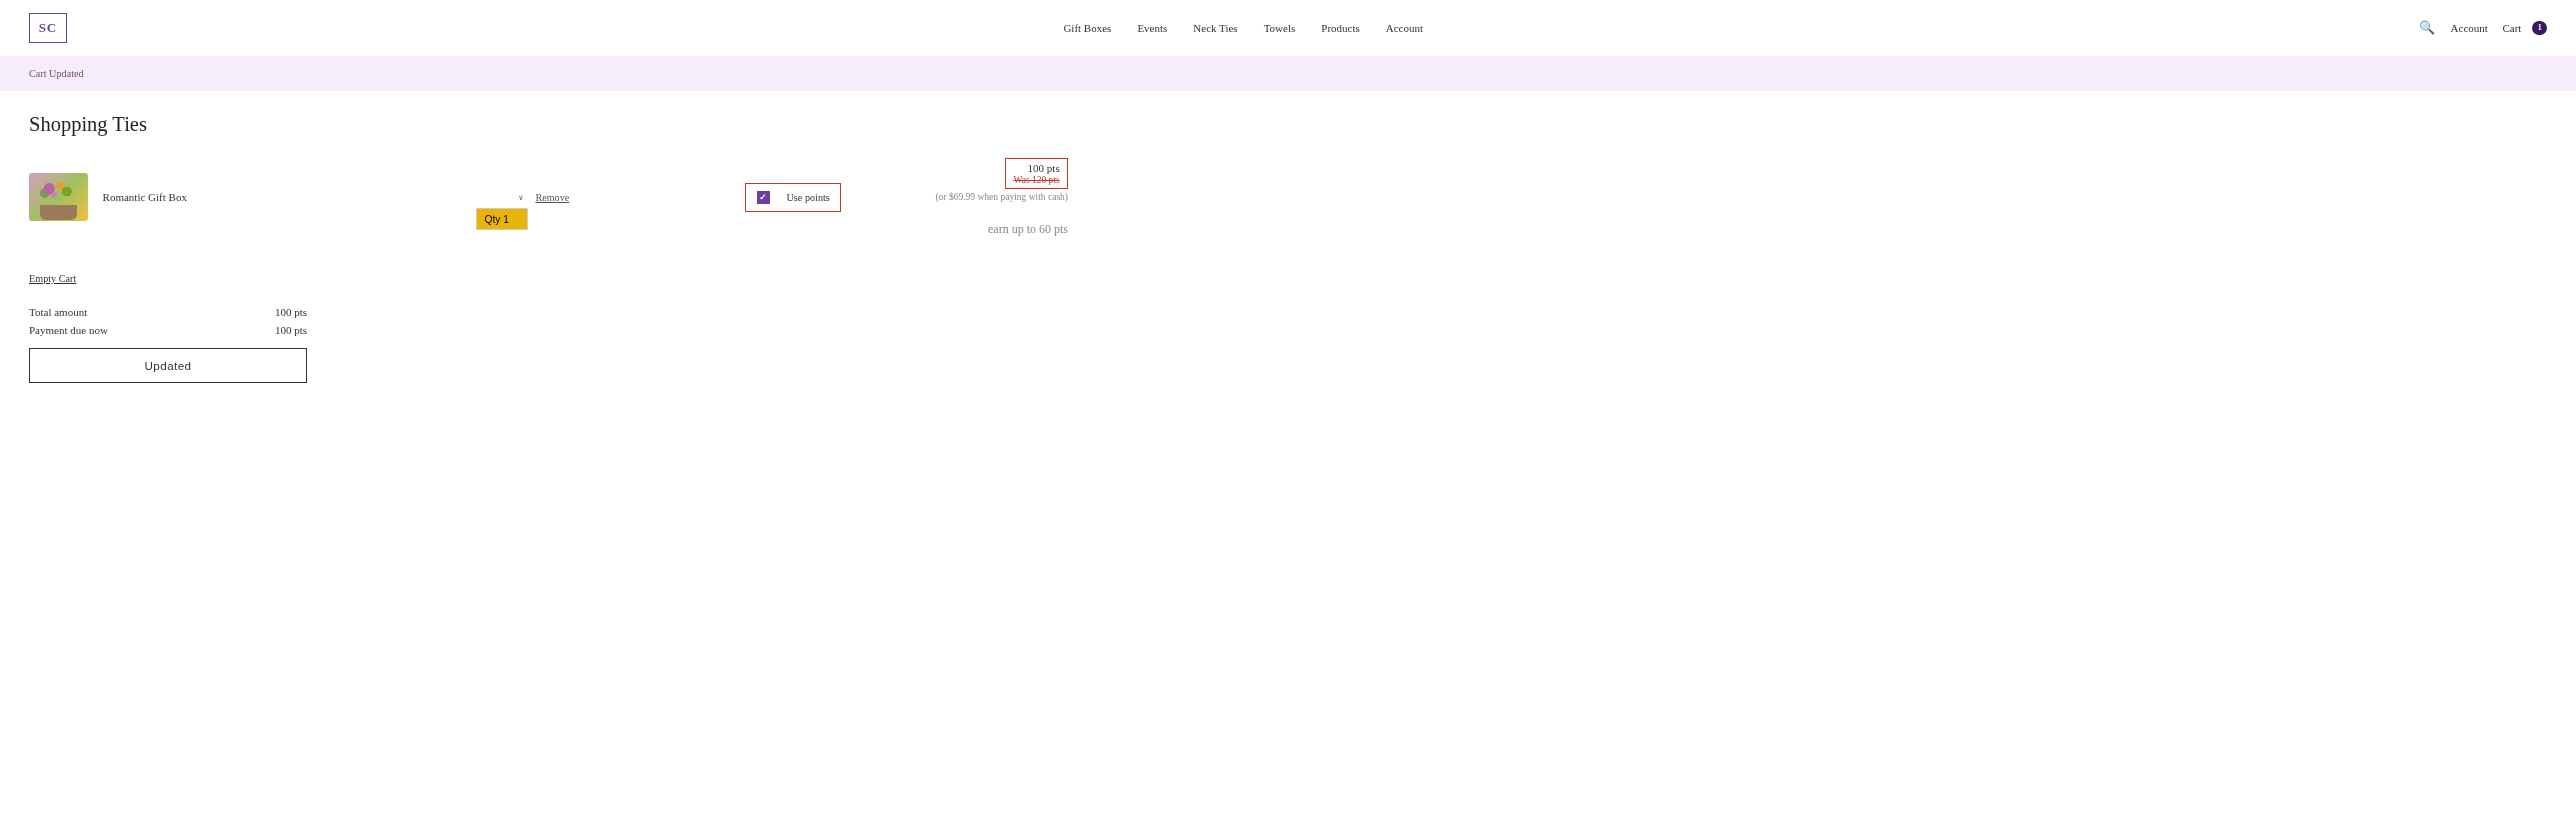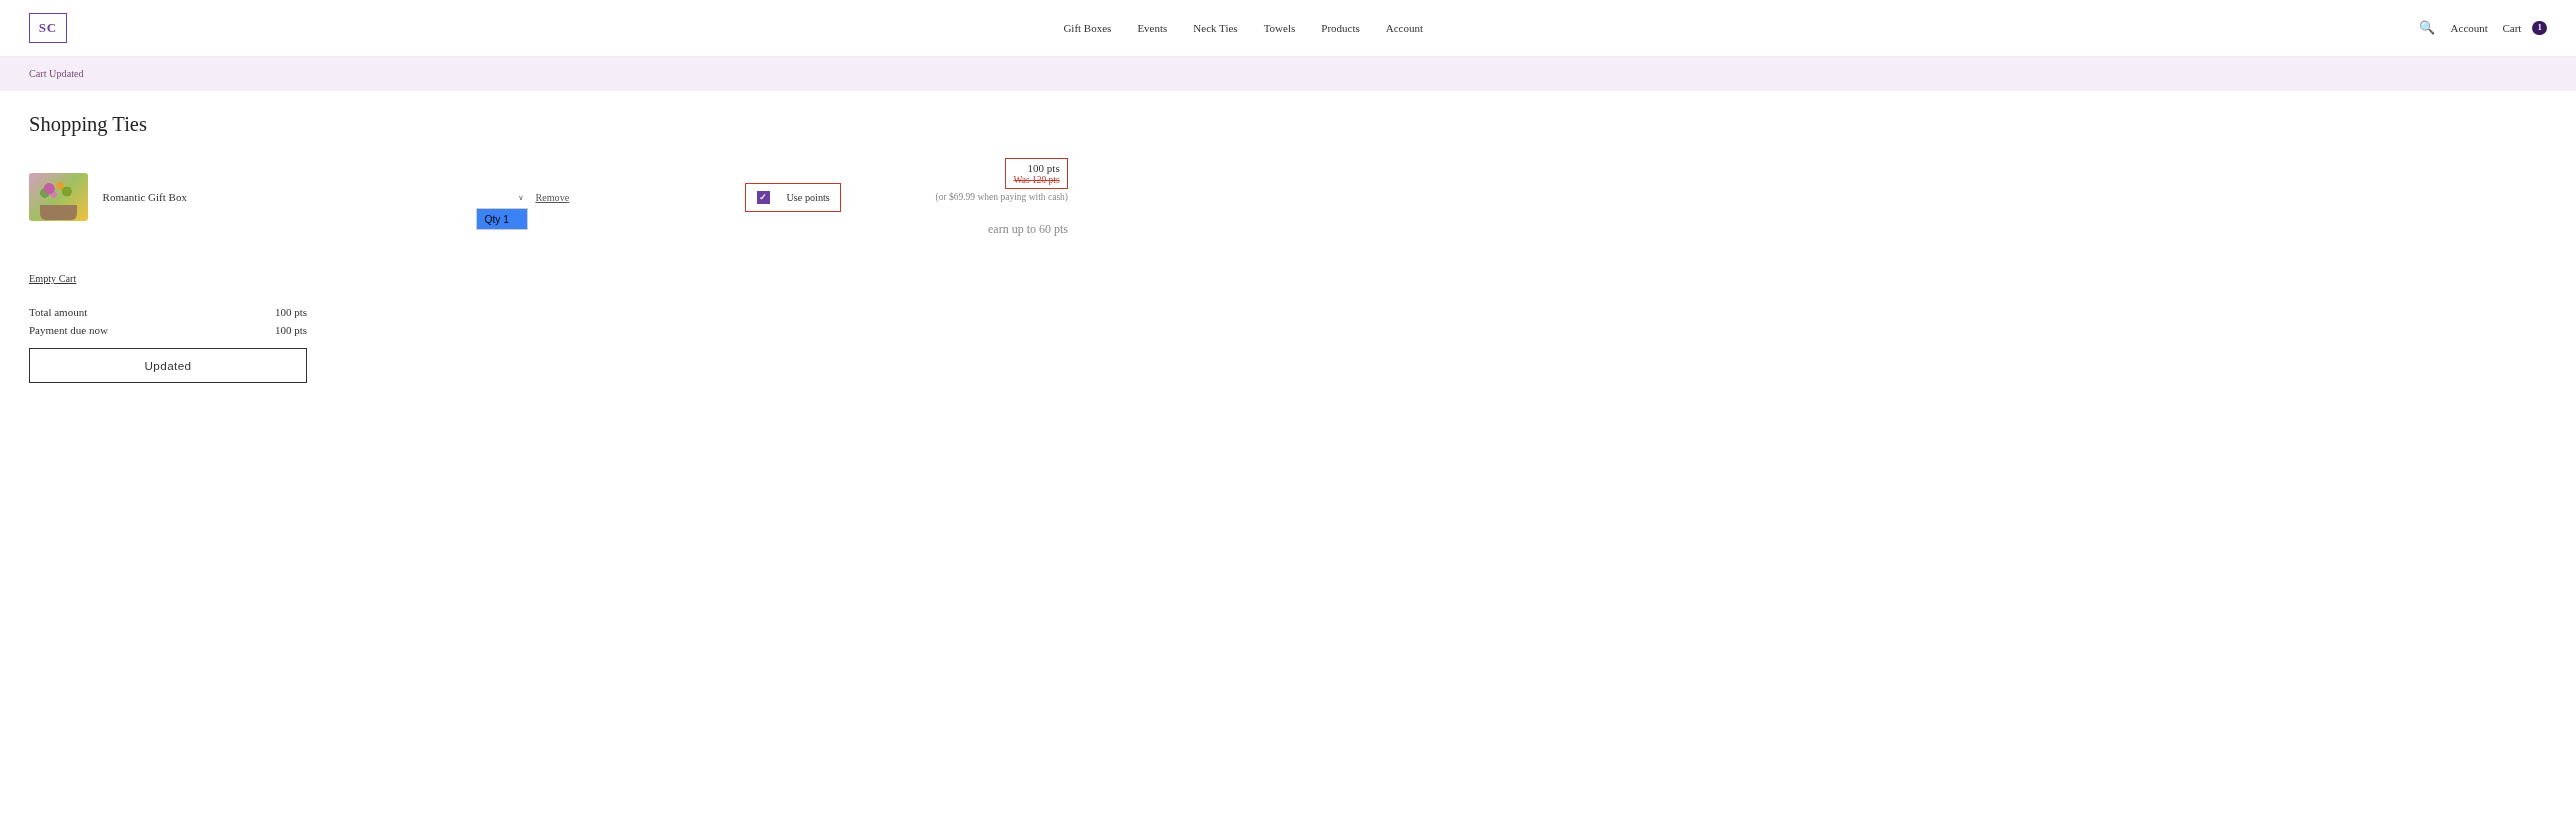--- a/index.html
+++ b/index.html
@@ -134,21 +134,21 @@
     .qty-select-wrap {
       display: flex;
       align-items: center;
       gap: 7.3px;
       margin-left: 146px;
     }
     .qty-select {
       border: 0.7px solid #ccc;
       padding: 4.4px 7.3px;
       font-size: 10.2px;
-      background: #3b82f6;
+      background: #eab308;
       cursor: pointer;
       appearance: none;
       -webkit-appearance: none;
       padding-right: 17.6px;
       position: relative;
       margin-top: 44px;
     }
     .qty-wrapper {
       position: relative;
       display: inline-block;

